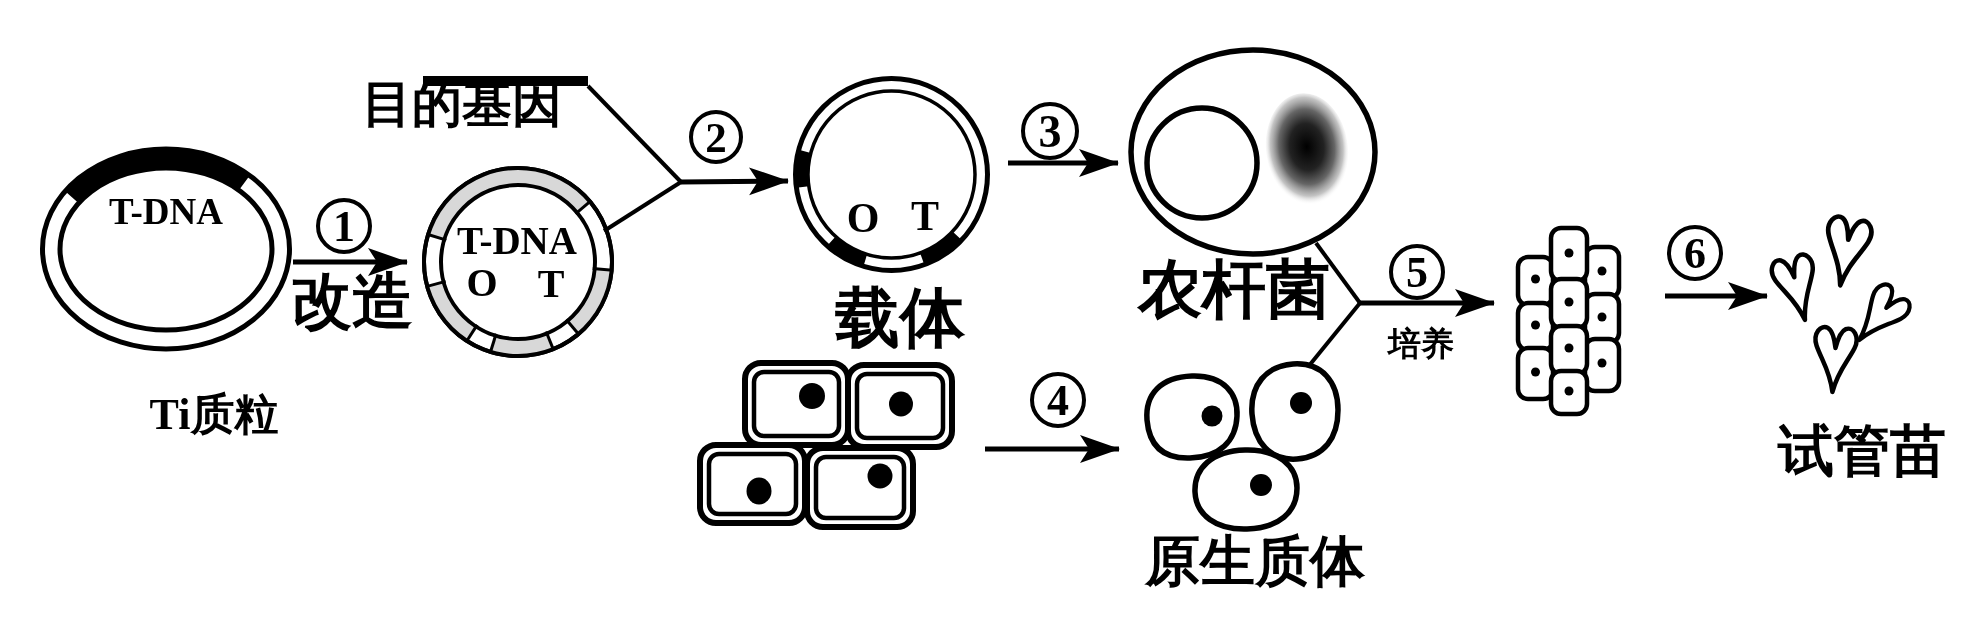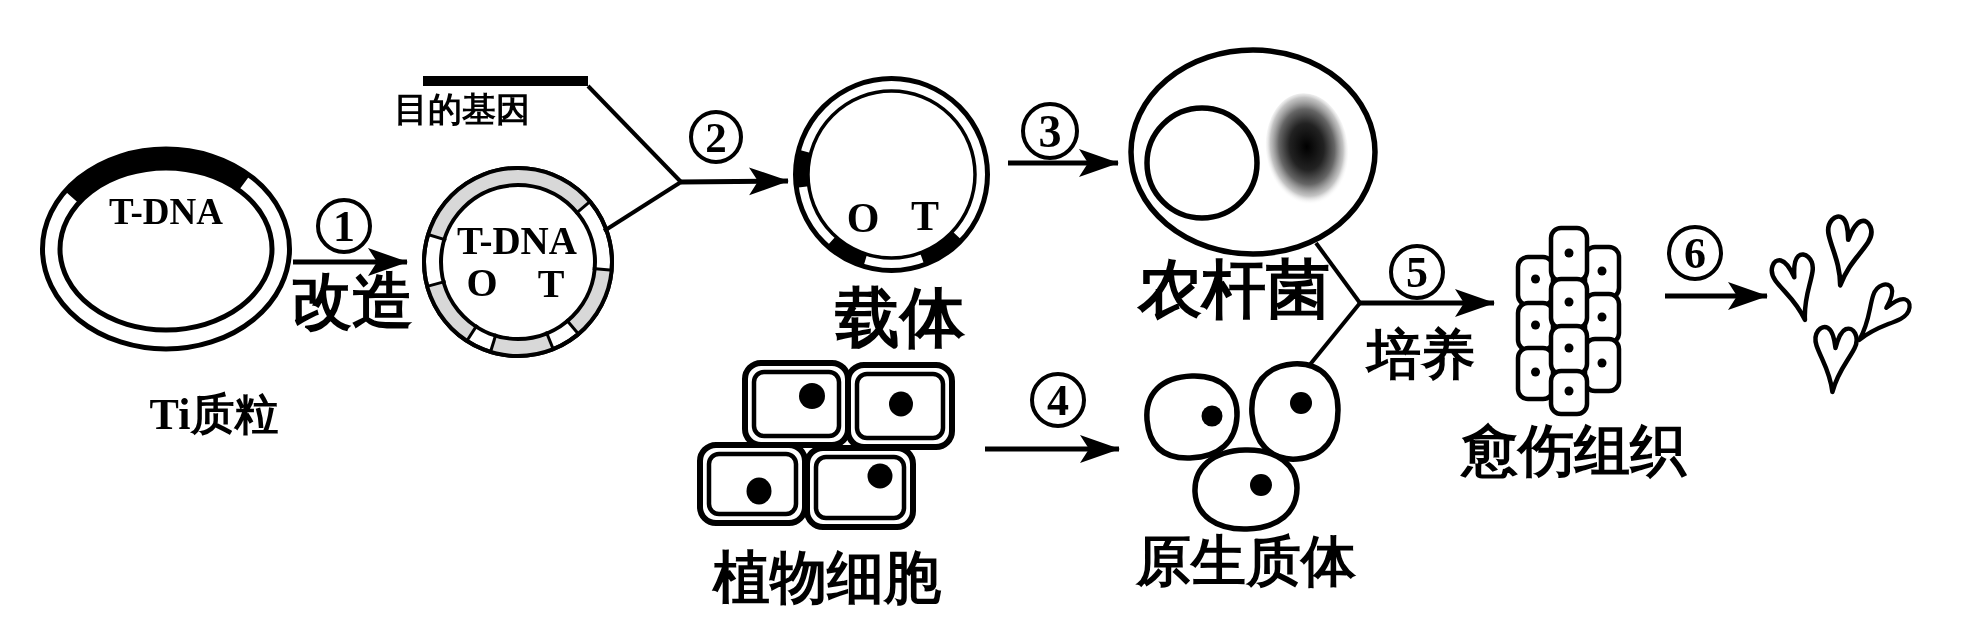--- a/index.html
+++ b/index.html
@@ -163,53 +163,52 @@
 </svg>
 
 <div class="lbl" style="left:94px;top:193px;width:144px;font-size:37px;">T-DNA</div>
 <div class="lbl" style="left:80px;top:393px;width:268px;font-size:44px;">Ti质粒</div>
 
 <div class="num" style="left:316px;top:198px;width:56px;height:56px;font-size:44px;">
   <span>1</span>
 </div>
 <div class="lbl" style="left:291px;top:271px;width:120px;font-size:61px;">改造</div>
 
-<div class="lbl" style="left:362px;top:93px;width:200px;font-size:34px;">目的基因</div>
+<div class="lbl" style="left:362px;top:79px;width:200px;font-size:50px;">目的基因</div>
 
 <div class="lbl" style="left:446px;top:221px;width:142px;font-size:39px;">T-DNA</div>
 <div class="lbl" style="left:460px;top:263px;width:44px;font-size:40px;">O</div>
 <div class="lbl" style="left:529px;top:264px;width:44px;font-size:40px;">T</div>
 
 <div class="num" style="left:689px;top:110px;width:54px;height:54px;font-size:43px;">
   <span>2</span>
 </div>
 
 <div class="lbl" style="left:841px;top:197px;width:44px;font-size:42px;">O</div>
 <div class="lbl" style="left:903px;top:195px;width:44px;font-size:42px;">T</div>
 <div class="lbl" style="left:833px;top:286px;width:134px;font-size:65px;">载体</div>
 
 <div class="num" style="left:1021px;top:102px;width:58px;height:58px;font-size:46px;">
   <span>3</span>
 </div>
 
 <div class="lbl" style="left:1138px;top:258px;width:186px;font-size:64px;">农杆菌</div>
 
-<div class="lbl" style="left:705px;top:549px;width:244px;font-size:57px;">植物细胞</div>
 
 <div class="num" style="left:1030px;top:372px;width:56px;height:56px;font-size:44px;">
   <span>4</span>
 </div>
 
-<div class="lbl" style="left:1127px;top:534px;width:238px;font-size:55px;">原生质体</div>
+<div class="lbl" style="left:1127px;top:534px;width:238px;font-size:55px;text-align:right;">原生质体</div>
 
 <div class="num" style="left:1389px;top:244px;width:56px;height:56px;font-size:44px;">
   <span>5</span>
 </div>
-<div class="lbl" style="left:1363px;top:328px;width:116px;font-size:54px;">培养</div>
-
-<div class="lbl" style="left:1452px;top:423px;width:244px;font-size:56px;">愈伤组织</div>
+<div class="lbl" style="left:1363px;top:328px;width:116px;font-size:33px;">培养</div>
+
 
 <div class="num" style="left:1667px;top:225px;width:56px;height:56px;font-size:44px;">
   <span>6</span>
 </div>
 
+<div class="lbl" style="left:1770px;top:423px;width:184px;font-size:56px;">试管苗</div>
 
 </div>
 
 </body></html>

